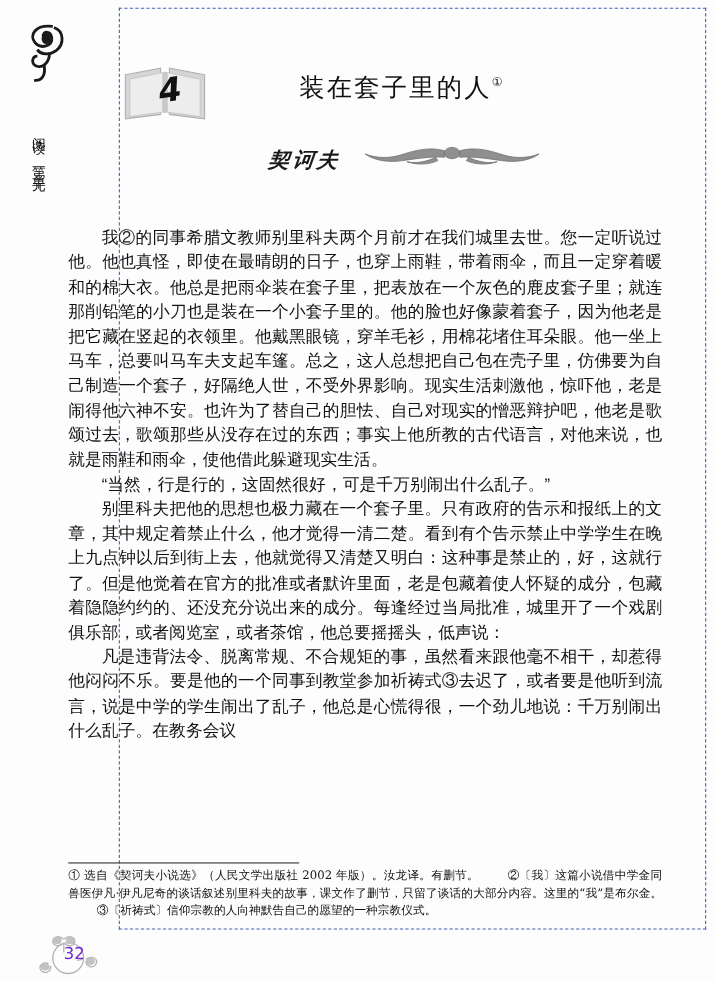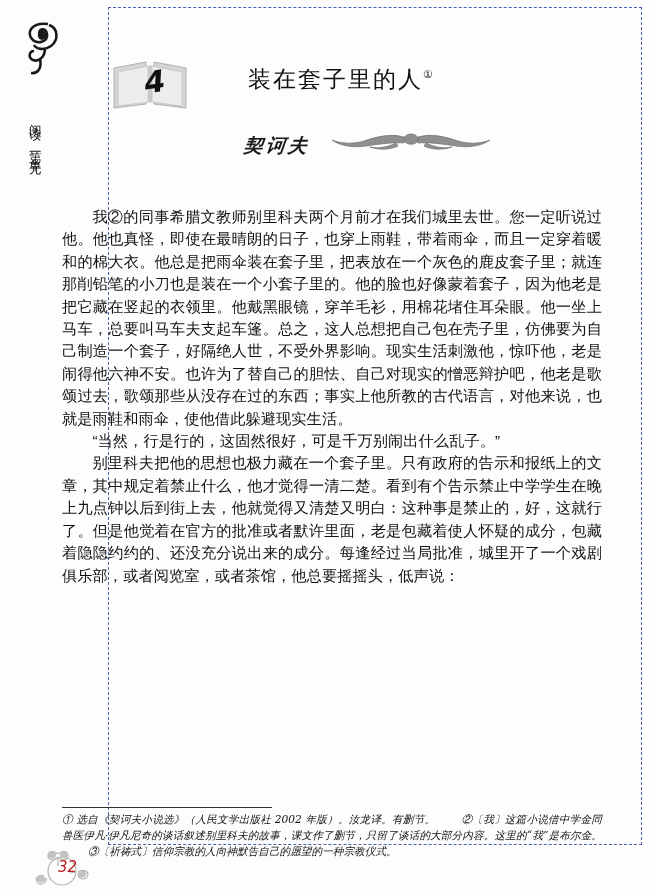--- a/index.html
+++ b/index.html
@@ -54,21 +54,21 @@
     width:534px;
     height:72px;
   }
   .lesson-badge{
     position:absolute;
     left:0px;top:4px;
     width:84px;height:62px;
   }
   .lesson-title{
     position:absolute;
-    left:140px;top:16px;
+    left:164px;top:16px;
     font-family:"DejaVu Serif","Liberation Serif",serif;
     font-size:23px;
     letter-spacing:2px;
     color:#111;
     white-space:nowrap;
   }
   .lesson-title .fn{
     font-size:11px;
     vertical-align:super;
     letter-spacing:0;
@@ -108,23 +108,22 @@
     text-align:justify;
     text-align-last:left;
     text-justify:inter-character;
     letter-spacing:0.1px;
     color:#111;
   }
   .body-text p.indent{ text-indent:2em; }
   
   .footnotes{
     position:absolute;
-    left:62px;top:807px;
+    left:62px;top:784px;
     width:540px;
-    font-style:italic;
   }
   .fn-rule{
     width:210px;height:0;
     border-top:1px solid #333;
     margin-bottom:3px;
   }
   .fn-body{
     font-family:"DejaVu Serif","Liberation Serif",serif;
     font-size:10.6px;
     line-height:16px;
@@ -137,22 +136,21 @@
   .page-number-block{
     position:absolute;
     left:18px;top:848px;
     width:90px;height:42px;
   }
   .page-number{
     position:absolute;
     left:40px;top:10px;
     font-family:"DejaVu Sans","Liberation Sans",sans-serif;
     font-size:15px;
-    color:#b91c1c;
-    font-style:italic;
+    color:#6d28d9;
   }
 </style>
 </head>
 <body>
 
 <div class="page">
 
   <div class="dashed-frame"></div>
 
   <div class="sidebar">
@@ -192,20 +190,21 @@
         <path d="M80 15 C72 19 62 21 54 19 C62 22 74 22 82 18 Z"></path>
         <path d="M110 15 C118 19 128 21 136 19 C128 22 116 22 108 18 Z"></path>
       </g>
     </svg>
   </div>
 
   <div class="body-text">
     <p class="indent">我②的同事希腊文教师别里科夫两个月前才在我们城里去世。您一定听说过他。他也真怪，即使在最晴朗的日子，也穿上雨鞋，带着雨伞，而且一定穿着暖和的棉大衣。他总是把雨伞装在套子里，把表放在一个灰色的鹿皮套子里；就连那削铅笔的小刀也是装在一个小套子里的。他的脸也好像蒙着套子，因为他老是把它藏在竖起的衣领里。他戴黑眼镜，穿羊毛衫，用棉花堵住耳朵眼。他一坐上马车，总要叫马车夫支起车篷。总之，这人总想把自己包在壳子里，仿佛要为自己制造一个套子，好隔绝人世，不受外界影响。现实生活刺激他，惊吓他，老是闹得他六神不安。也许为了替自己的胆怯、自己对现实的憎恶辩护吧，他老是歌颂过去，歌颂那些从没存在过的东西；事实上他所教的古代语言，对他来说，也就是雨鞋和雨伞，使他借此躲避现实生活。</p>
     <p class="indent">“当然，行是行的，这固然很好，可是千万别闹出什么乱子。”</p>
     <p class="indent">别里科夫把他的思想也极力藏在一个套子里。只有政府的告示和报纸上的文章，其中规定着禁止什么，他才觉得一清二楚。看到有个告示禁止中学学生在晚上九点钟以后到街上去，他就觉得又清楚又明白：这种事是禁止的，好，这就行了。但是他觉着在官方的批准或者默许里面，老是包藏着使人怀疑的成分，包藏着隐隐约约的、还没充分说出来的成分。每逢经过当局批准，城里开了一个戏剧俱乐部，或者阅览室，或者茶馆，他总要摇摇头，低声说：</p>
+    <p class="indent">凡是违背法令、脱离常规、不合规矩的事，虽然看来跟他毫不相干，却惹得他闷闷不乐。要是他的一个同事到教堂参加祈祷式③去迟了，或者要是他听到流言，说是中学的学生闹出了乱子，他总是心慌得很，一个劲儿地说：千万别闹出什么乱子。在教务会议</p>
   </div>
 
   <div class="footnotes">
     <div class="fn-rule"></div>
     <div class="fn-body">
       <span>① 选自《契诃夫小说选》（人民文学出版社 2002 年版）。汝龙译。有删节。</span><span class="fn-gap"></span><span>②〔我〕这篇小说借中学</span><span>金同兽医伊凡·伊凡尼奇的谈话叙述别里科夫的故事，课文作了删节，只留了谈话的大部分内容。这里的“我”是布尔</span><span>金。</span><span class="fn-gap"></span><span>③〔祈祷式〕信仰宗教的人向神默告自己的愿望的一种宗教仪式。</span>
     </div>
   </div>
 
   <div class="page-number-block">

